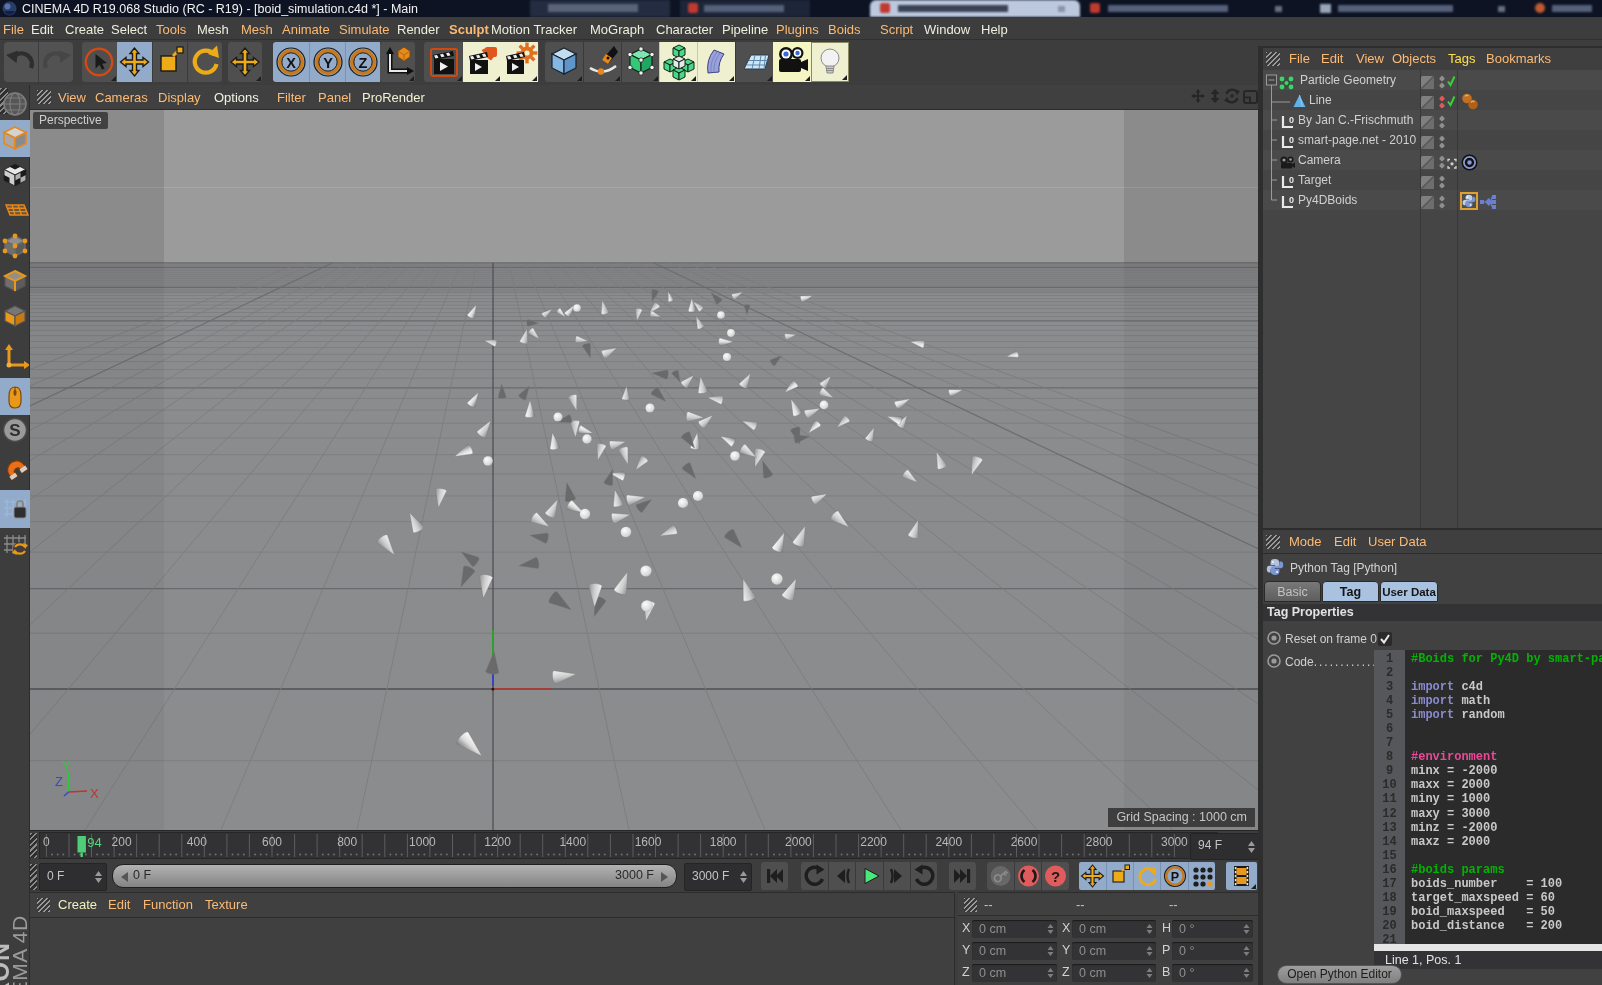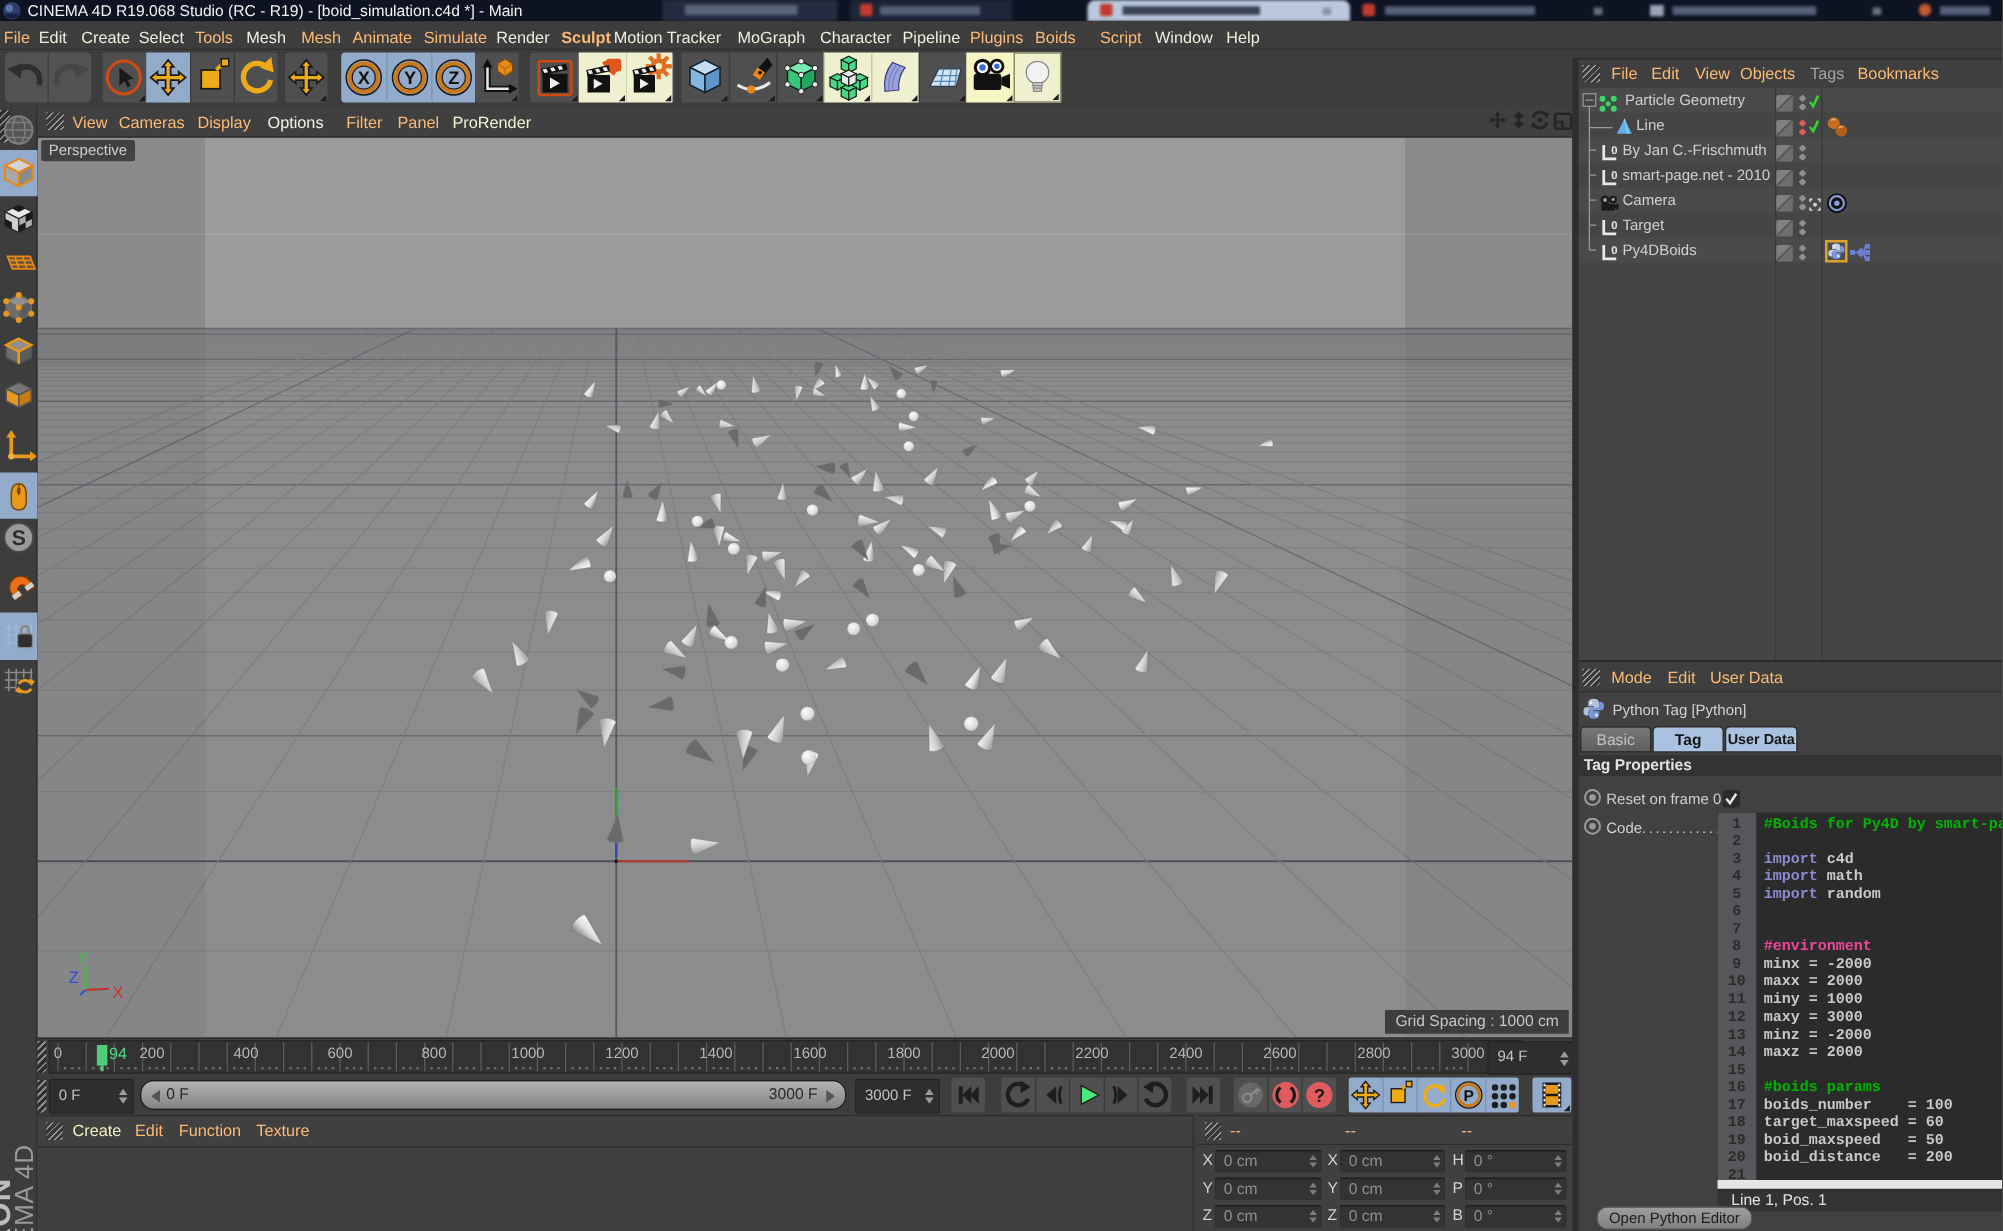--- a/index.html
+++ b/index.html
@@ -1434,21 +1434,21 @@
 <div class="abs" style="left:1258px;top:46px;width:5px;height:939px;background:#2e2e2e;"></div>
 <div class="abs" style="left:1263px;top:46px;width:339px;height:2px;background:#2e2e2e;"></div>
 <div class="abs" id="rp" style="left:1263px;top:48px;width:339px;height:937px;background:#454546;overflow:hidden;">
 
   <div class="abs" style="left:0;top:0;width:339px;height:22px;background:#3f3f3f;"></div>
   <div class="abs grip" style="left:3px;top:4px;width:14px;height:14px;background:repeating-linear-gradient(135deg,#9a9a9a 0 1px,#383838 1px 3.5px);"></div>
   <div class="abs menu dim" style="left:26px;top:3px;">File</div>
   <div class="abs menu dim" style="left:58px;top:3px;">Edit</div>
   <div class="abs menu dim" style="left:93px;top:3px;">View</div>
   <div class="abs menu dim" style="left:129px;top:3px;">Objects</div>
-  <div class="abs menu" style="left:185px;top:3px;color:#a3a3a3;">Tags</div>
+  <div class="abs menu" style="left:185px;top:3px;color:#fde047;">Tags</div>
   <div class="abs menu dim" style="left:223px;top:3px;">Bookmarks</div>
   <div class="abs" style="left:0;top:22px;width:339px;height:1px;background:#2c2c2c;"></div>
 
   <div class="abs" style="left:0;top:23px;width:339px;height:457px;background:#454546;"></div>
   <div class="omrow" style="top:22px;background:#4a4a4b;"></div>
   <div class="omrow" style="top:62px;background:#4a4a4b;"></div>
   <div class="omrow" style="top:102px;background:#4a4a4b;"></div>
   <div class="omrow" style="top:142px;background:#4a4a4b;"></div>
   <div class="abs" style="left:157px;top:22px;width:1px;height:458px;background:#383838;"></div>
   <div class="abs" style="left:194px;top:22px;width:1px;height:458px;background:#383838;"></div>

